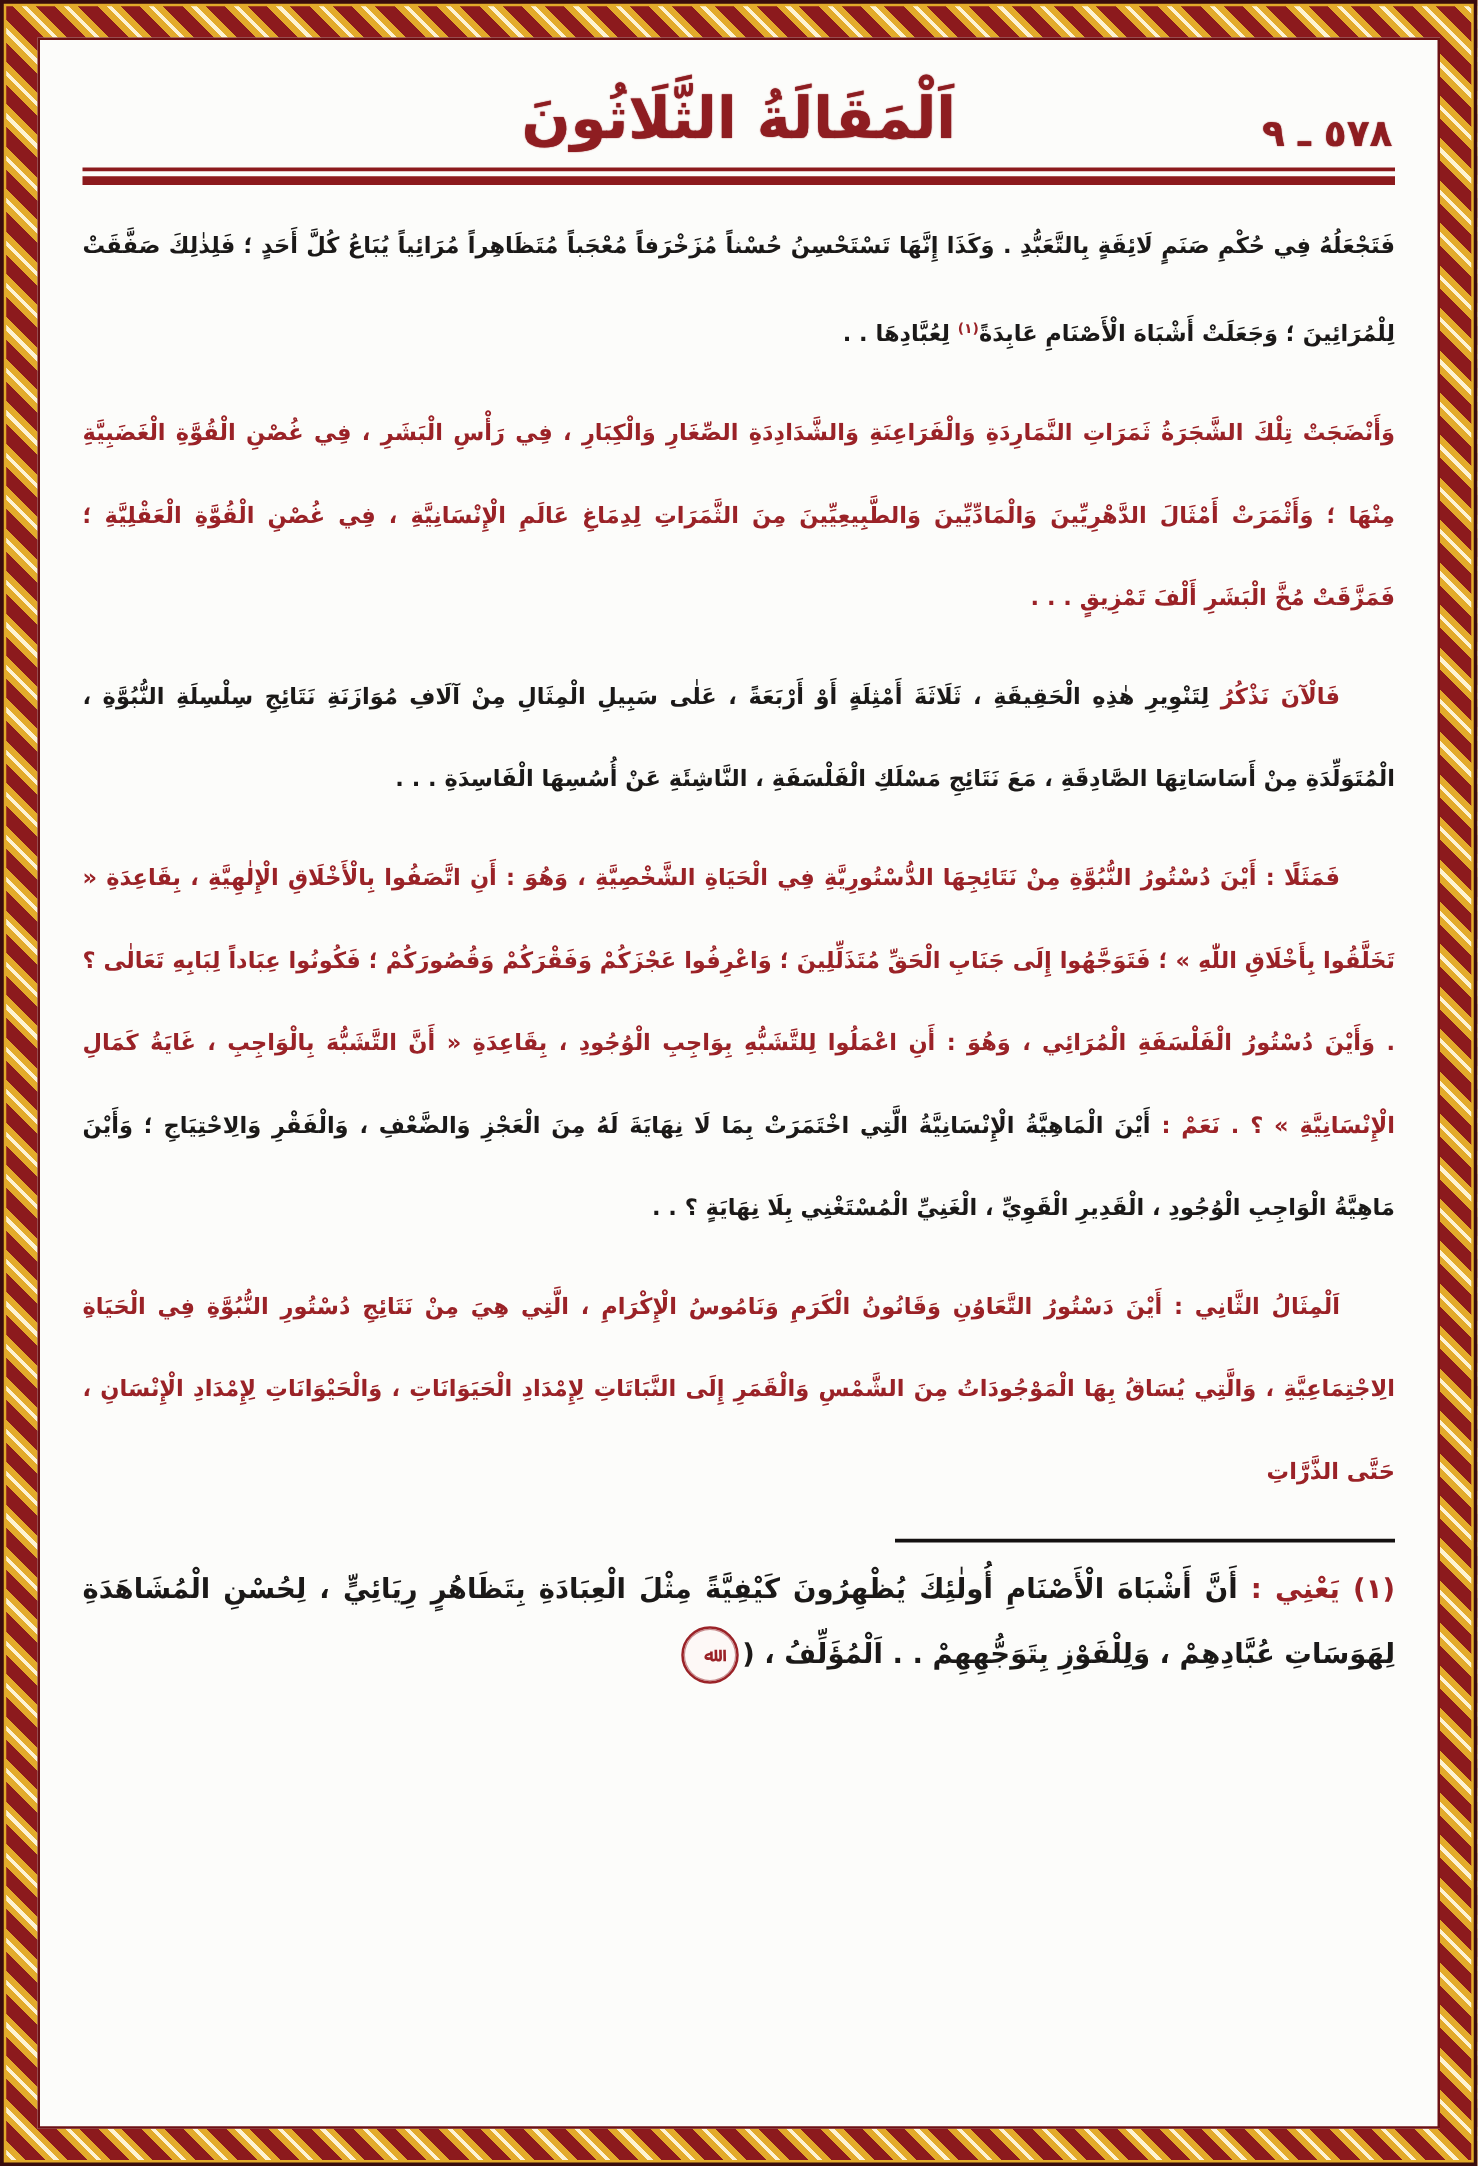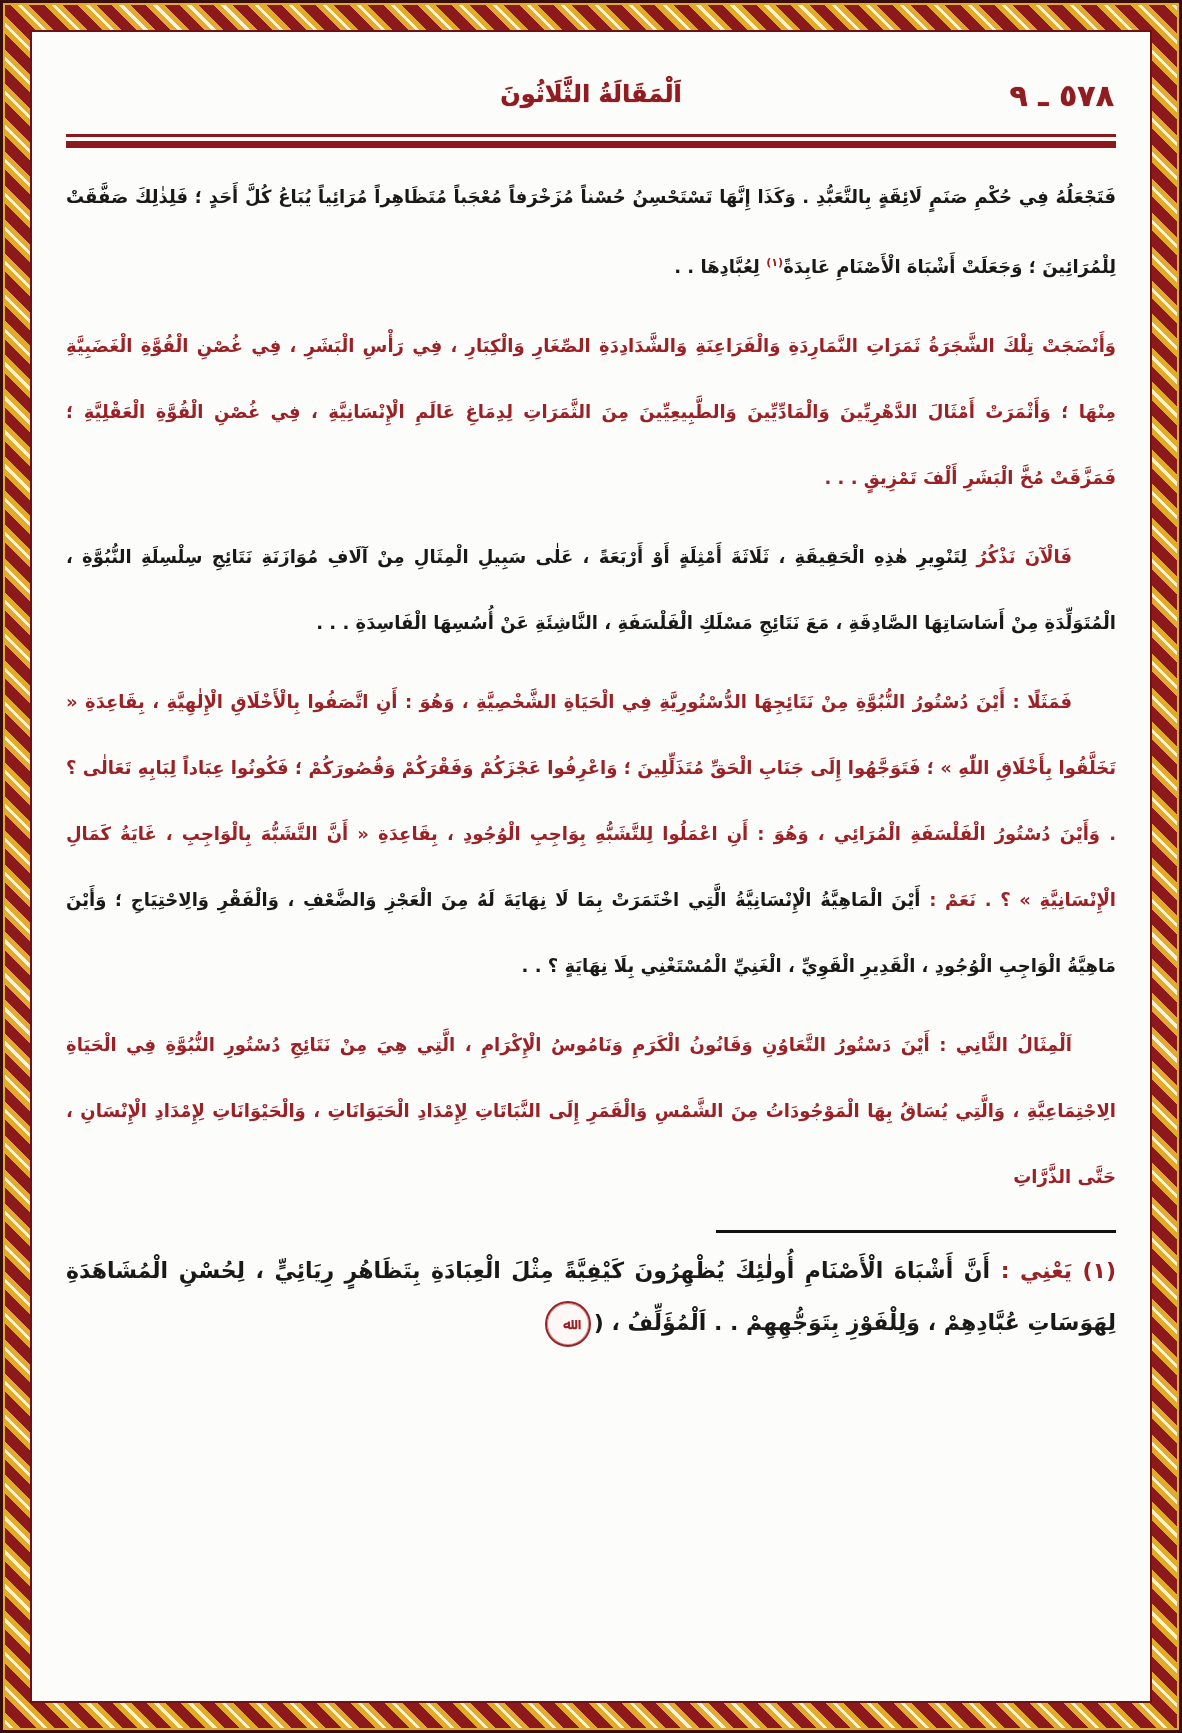--- a/index.html
+++ b/index.html
@@ -23,26 +23,26 @@
     width:100%;height:100%;
     box-sizing:border-box;
     background:#fcfcfa;
     border:2px solid #6d1114;
     padding:20px 34px 12px 34px;
     overflow:hidden;
   }
   .header{position:relative;height:64px;margin-top:10px;}
   .page-title{
     position:absolute;right:0;left:0;text-align:center;
-    color:#8e1d21;font-size:24px;font-weight:bold;
+    color:#8e1d21;font-size:46px;font-weight:bold;
     text-shadow:0 0 1px #8e1d21;
     line-height:64px;
   }
   .page-number{
-    position:absolute;right:2px;top:2px;
+    position:absolute;right:2px;top:14px;
     color:#8e1d21;font-size:30px;font-weight:bold;
     line-height:64px;
     text-shadow:0 0 1px #8e1d21;
   }
   .rule-thin{height:3px;background:#8c1a1d;margin-top:8px;}
   .rule-thick{height:7px;background:#8c1a1d;margin-top:4px;}
   .body{
     margin-top:16px;
     font-size:18px;font-weight:bold;
     line-height:66px;

